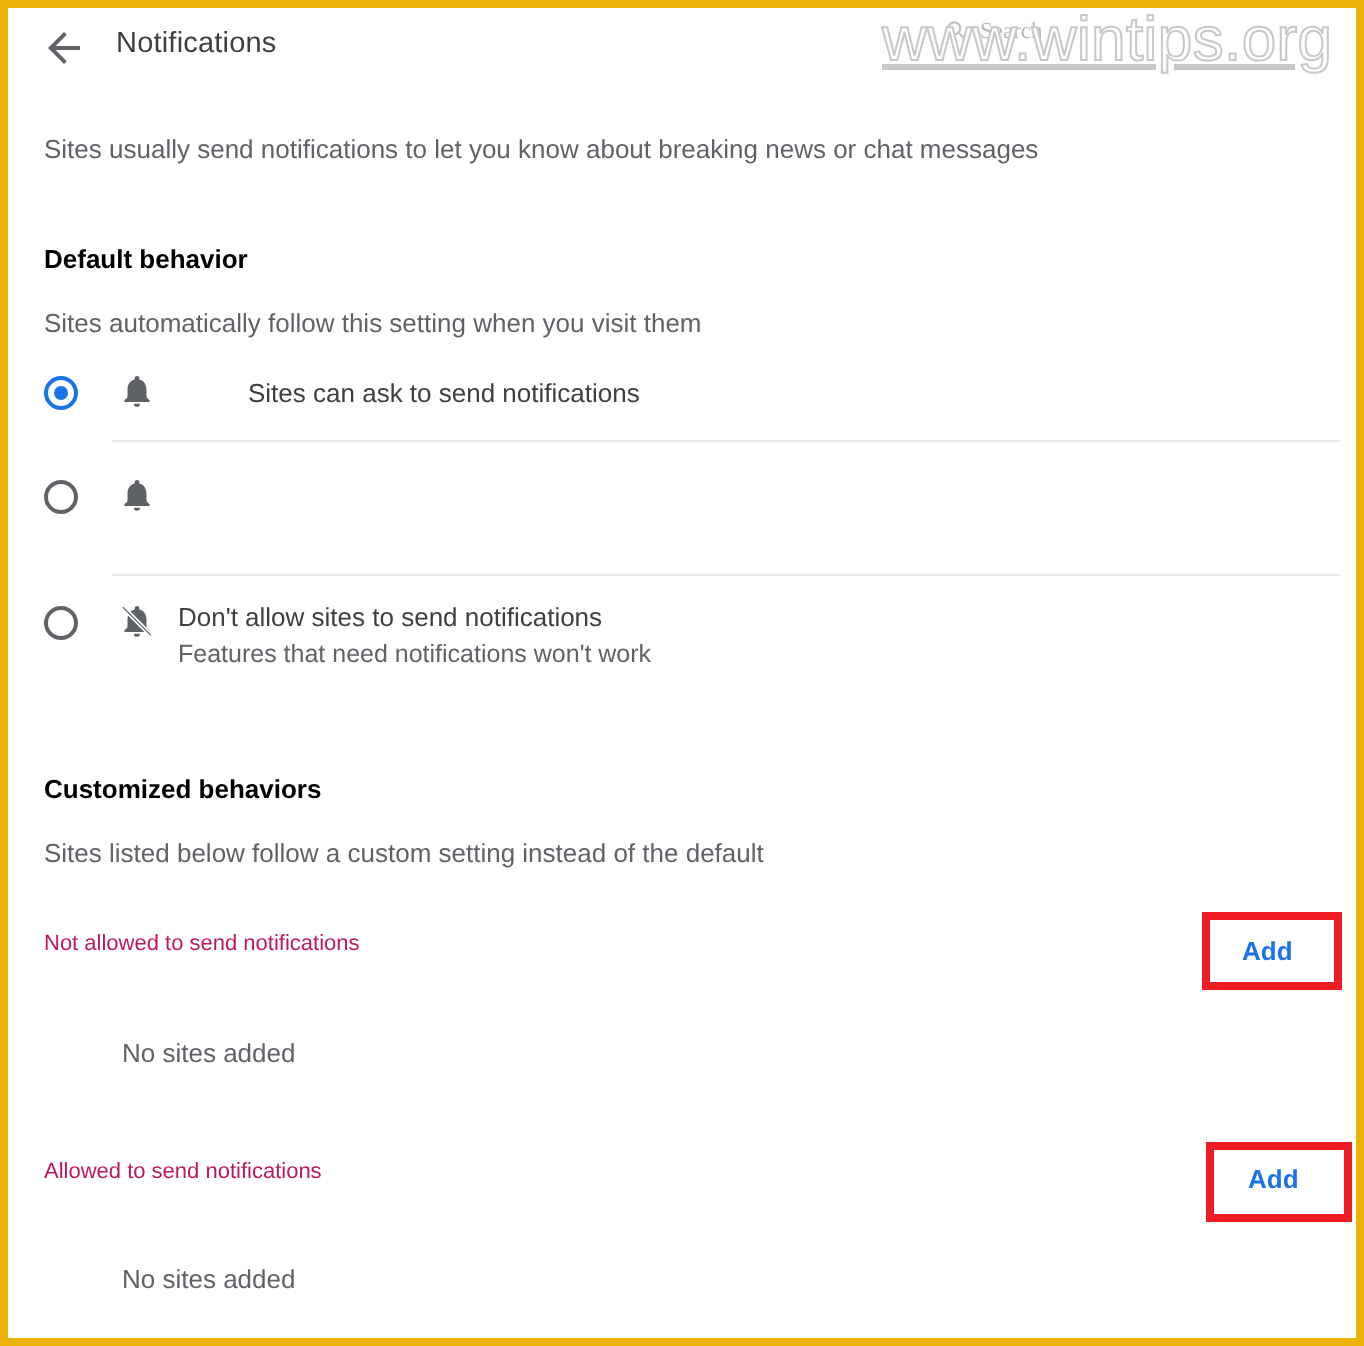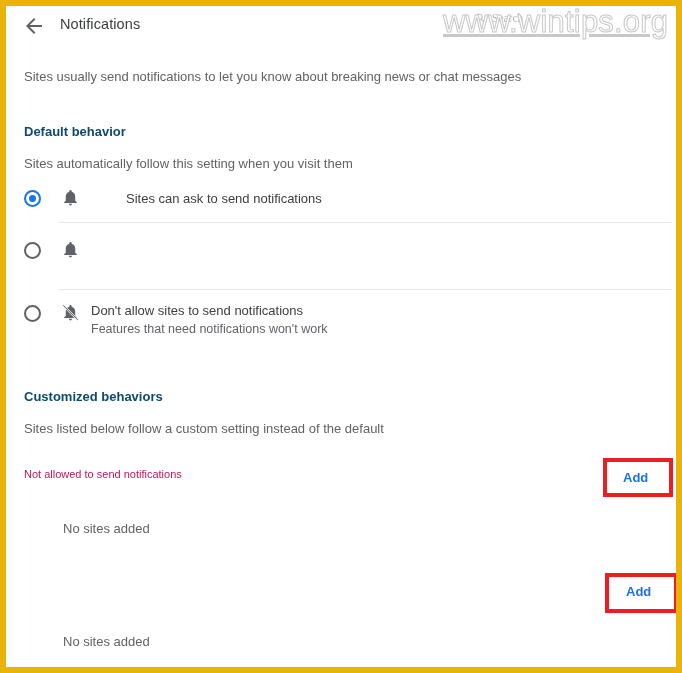--- a/index.html
+++ b/index.html
@@ -10,21 +10,21 @@
   body {
     font-family: "Liberation Sans", sans-serif;
     -webkit-font-smoothing: antialiased;
   }
   #page {
     position: relative;
     width: 682px;
     height: 673px;
     background: #ffffff;
     box-sizing: border-box;
-    border: 6px solid #eab308;
+    border: 4px solid #eab308;
     overflow: hidden;
   }
 
   
   .header {
     position: absolute;
     left: 0; top: 0;
     width: 682px;
     height: 46px;
   }
@@ -86,21 +86,21 @@
     left: 18px;
     top: 63px;
     font-size: 13px;
     color: #5f6368;
   }
   .section-title {
     position: absolute;
     left: 18px;
     font-size: 13px;
     font-weight: bold;
-    color: #0c4a6e;
+    color: #000000;
   }
   .section-sub {
     position: absolute;
     left: 18px;
     font-size: 13px;
     color: #5f6368;
   }
   #default-title { top: 118px; }
   #default-sub   { top: 150px; }
   #custom-title  { top: 383px; }
@@ -304,20 +304,21 @@
   <div class="section-title" id="custom-title">Customized behaviors</div>
   <div class="section-sub" id="custom-sub">Sites listed below follow a custom setting instead of the default</div>
 
   <div class="list-row" id="row-not-allowed">
     <span class="list-row-label">Not allowed to send notifications</span>
     <button class="add-button" id="add-not-allowed">Add</button>
   </div>
   <div class="empty-text" id="empty-not-allowed">No sites added</div>
 
   <div class="list-row" id="row-allowed">
+    <span class="list-row-label">Allowed to send notifications</span>
     <button class="add-button" id="add-allowed">Add</button>
   </div>
   <div class="empty-text" id="empty-allowed">No sites added</div>
 
   <div class="annotation-box" id="annot-0"></div>
   <div class="annotation-box" id="annot-1"></div>
 
 </div>
 
 </body></html>

